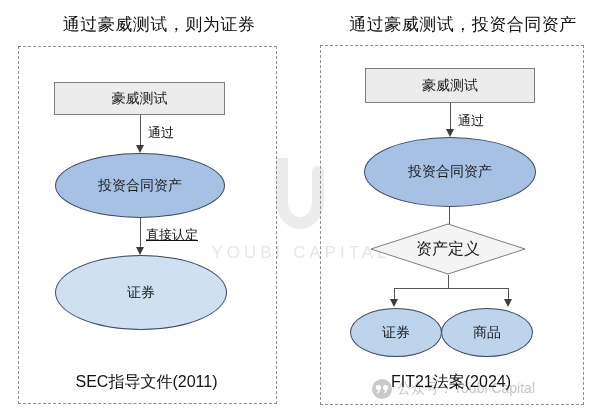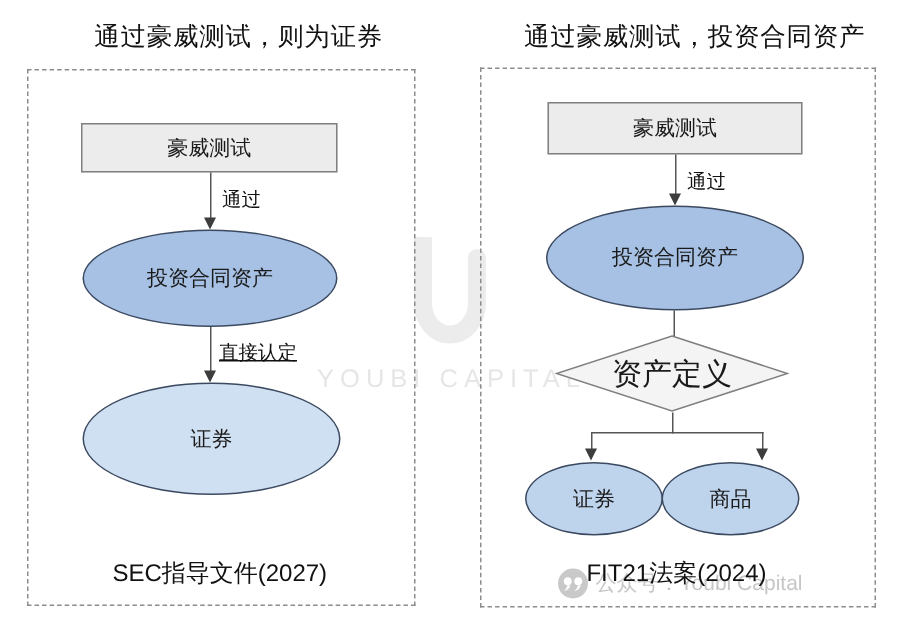--- a/index.html
+++ b/index.html
@@ -35,21 +35,21 @@
     border-left:4px solid transparent; border-right:4px solid transparent;
     border-top:8px solid #3d3d3d;
   }
   .edge-label { position:absolute; font-size:13px; color:#111; z-index:2; white-space:nowrap; }
   .caption {
     position:absolute; text-align:center; font-size:16px; color:#111; z-index:3; white-space:nowrap;
   }
   .diamond-wrap { position:absolute; z-index:2; }
   .diamond-label {
     position:absolute; display:flex; align-items:center; justify-content:center;
-    font-size:20px; z-index:2;
+    font-size:16px; z-index:2;
   }
   
   .wm-logo { position:absolute; z-index:0; }
   .wm-center-text {
     position:absolute; left:186px; top:243px; width:230px; text-align:center;
     font-size:17px; letter-spacing:4px; color:#e6e6e6; z-index:0; white-space:nowrap;
   }
   .wm-bottom {
     position:absolute; left:371px; top:378px; display:flex; align-items:center;
     gap:4px; z-index:2; color:#c6c6c6; font-size:14px; white-space:nowrap;
@@ -77,21 +77,21 @@
     <div class="edge-label" style="left:148px; top:124px;">通过</div>
 
     <div class="ellipse fill-blue" style="left:55px; top:153px; width:170px; height:65px;">投资合同资产</div>
 
     <div class="vline" style="left:140px; top:218px; height:30px;"></div>
     <div class="arrowhead" style="left:136px; top:247px;"></div>
     <div class="edge-label" style="left:146px; top:226px;text-decoration:underline;">直接认定</div>
 
     <div class="ellipse fill-light" style="left:55px; top:255px; width:172px; height:75px;">证券</div>
 
-    <div class="caption" style="left:18px; width:257px; top:372px;">SEC指导文件(2027)</div>
+    <div class="caption" style="left:18px; width:257px; top:372px;">SEC指导文件(2011)</div>
   </section>
 
   <section>
     <div class="title" style="left:332px; width:262px;">通过豪威测试，投资合同资产</div>
 
     <div class="panel-box" style="left:320px; top:45px; width:262px; height:358px;"></div>
 
     <div class="node-rect" style="left:365px; top:68px; width:170px; height:35px;">豪威测试</div>
 
     <div class="vline" style="left:450px; top:103px; height:27px;"></div>

